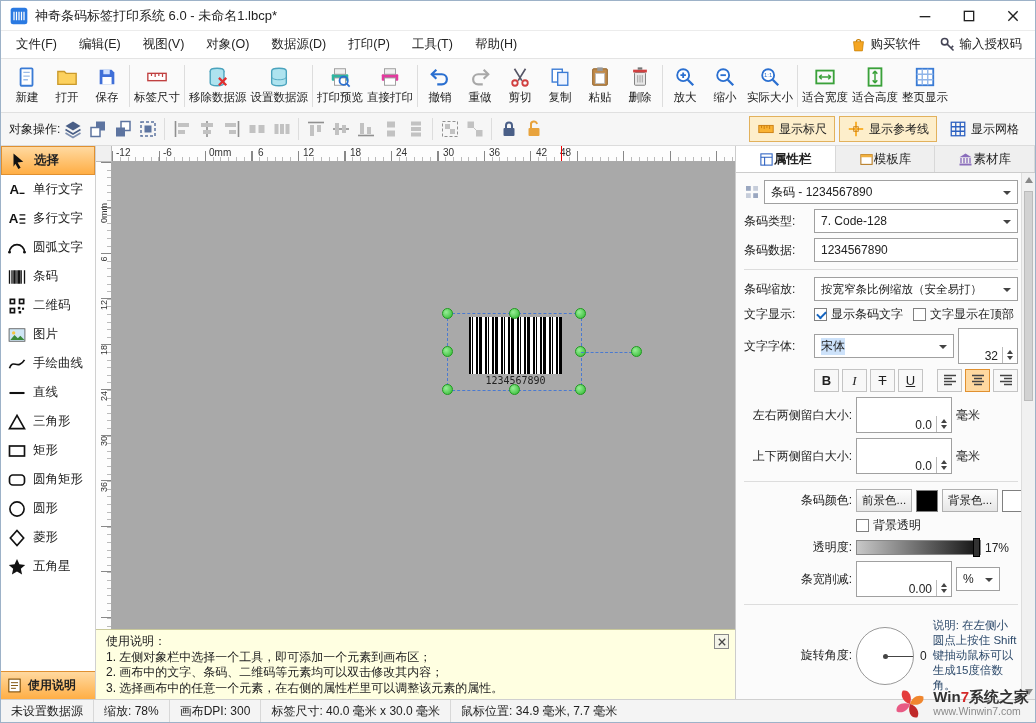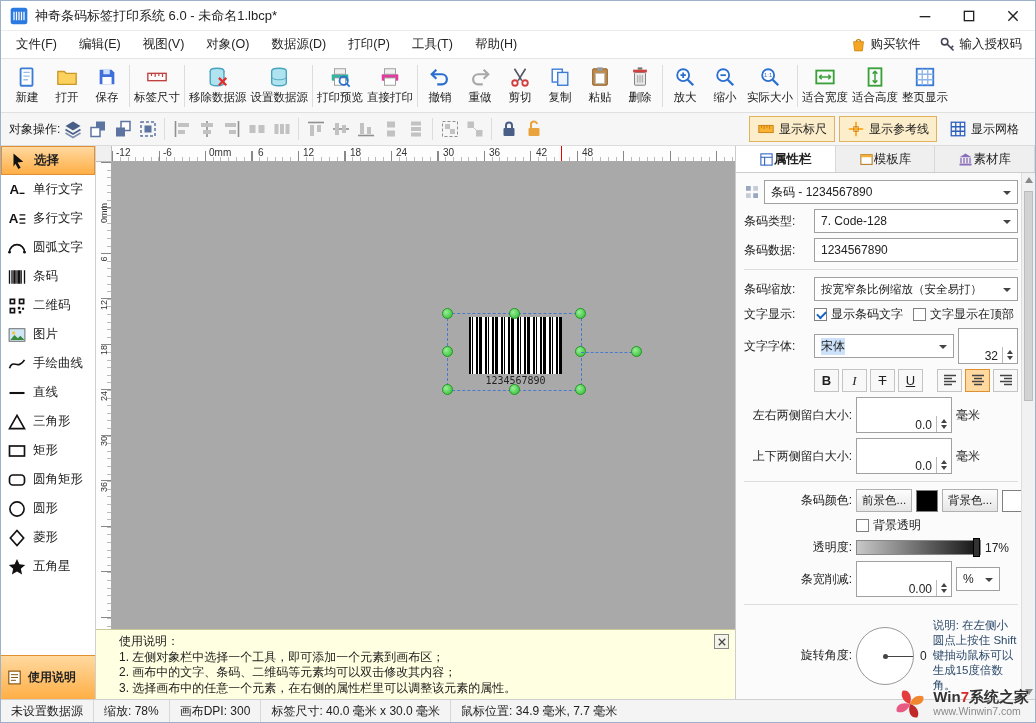--- a/index.html
+++ b/index.html
@@ -25,21 +25,21 @@
 .oi{width:25px;height:24px;display:flex;align-items:center;justify-content:center}
 .osep{width:1px;height:22px;background:#ddd;margin:0 4px;flex:0 0 1px}
 .tgl{display:flex;align-items:center;gap:4px;padding:3px 7px;border:1px solid transparent;margin-left:4px;white-space:nowrap}
 .tgl.on{background:#fdeecb;border-color:#e2b15c}
 
 .main{flex:1;display:flex;min-height:0}
 .side{width:95px;flex:0 0 95px;background:#fff;border-right:1px solid #d0d0d0;display:flex;flex-direction:column}
 .titem{height:29px;display:flex;align-items:center;gap:5px;padding:0 2px 0 5px;font-size:12.5px;white-space:nowrap}
 .titem .si{width:22px;height:22px;flex:0 0 22px;display:flex;align-items:center;justify-content:center;font-size:15px}
 .titem.on{background:linear-gradient(#ffd9a0,#ffae45);font-weight:bold;border:1px solid #e09030}
-.helpbtn{height:44px;background:linear-gradient(#ffd9a0,#ffae45);border-top:1px solid #e09030;display:flex;align-items:center;gap:5px;padding:0 5px;font-weight:bold;white-space:nowrap}
+.helpbtn{height:28px;background:linear-gradient(#ffd9a0,#ffae45);border-top:1px solid #e09030;display:flex;align-items:center;gap:5px;padding:0 5px;font-weight:bold;white-space:nowrap}
 
 .cwrap{flex:1;display:flex;flex-direction:column;min-width:0}
 .rrow{height:16px;flex:0 0 16px;display:flex}
 .corner{width:16px;flex:0 0 16px;background:#f0f0f0;border-right:1px solid #bbb;border-bottom:1px solid #bbb}
 .hruler{flex:1;position:relative;background:#fdfdfd;border-bottom:1px solid #aaa;overflow:hidden;background-image:repeating-linear-gradient(90deg,#888 0 1px,transparent 1px 46.5px),repeating-linear-gradient(90deg,#bbb 0 1px,transparent 1px 7.75px);background-size:100% 10px,100% 4px;background-position:0 100%,0 100%;background-repeat:repeat-x,repeat-x}
 .hruler .rl{position:absolute;top:1px;font-size:10px;color:#333}
 .rmark{position:absolute;top:0;bottom:0;left:449px;width:1px;background:#e00}
 .crow{flex:1;display:flex;min-height:0}
 .vruler{width:16px;flex:0 0 16px;position:relative;background:#fdfdfd;border-right:1px solid #aaa;background-image:repeating-linear-gradient(180deg,#888 0 1px,transparent 1px 45.5px),repeating-linear-gradient(180deg,#bbb 0 1px,transparent 1px 7.6px);background-size:10px 100%,4px 100%;background-position:100% 0,100% 0;background-repeat:repeat-y,repeat-y}
 .vruler .rl{position:absolute;left:-4px;width:24px;text-align:center;font-size:9px;color:#333;transform:rotate(-90deg)}
@@ -47,21 +47,21 @@
 .lbl{position:absolute;left:120px;top:89px;width:370px;height:345px;background:#fff;box-shadow:2px 3px 7px rgba(0,0,0,.35)}
 .lt{position:absolute;top:12px;left:0;right:0;text-align:center;font-size:26px;font-family:"DejaVu Serif","Liberation Serif",serif}
 .ll{position:absolute;left:25px;font-size:15px;font-family:"DejaVu Serif","Liberation Serif",serif;white-space:nowrap}
 .bars{position:absolute;left:357px;top:155px;width:93px;height:57px;background:repeating-linear-gradient(90deg,#000 0 2px,#fff 2px 3px,#000 3px 4px,#fff 4px 7px,#000 7px 9px,#fff 9px 10px,#000 10px 13px,#fff 13px 16px)}
 .btext{position:absolute;left:357px;top:213px;width:93px;text-align:center;font-size:10px;font-family:"DejaVu Sans Mono","Liberation Mono",monospace}
 .selbox{position:absolute;left:335px;top:151px;width:135px;height:78px;border:1px dashed #4a7ad0}
 .hdl{position:absolute;width:11px;height:11px;border-radius:50%;background:radial-gradient(circle at 35% 35%,#97ee97,#2eb82e);border:1px solid #1f9a1f;transform:translate(-6px,-6px)}
 .rline{position:absolute;left:100%;top:50%;width:56px;height:0;border-top:1px dashed #4a7ad0}
 .rhdl{left:calc(100% + 56px);top:50%}
 
-.hbox{height:70px;flex:0 0 70px;background:#ffffe1;border-top:1px solid #c8c89a;position:relative;padding:4px 23px;font-size:12px;line-height:15.5px}
+.hbox{height:70px;flex:0 0 70px;background:#ffffe1;border-top:1px solid #c8c89a;position:relative;padding:4px 10px;font-size:12px;line-height:15.5px}
 .hclose{position:absolute;top:4px;right:6px;width:15px;height:15px;border:1px solid #888;background:#f4f4e8;display:flex;align-items:center;justify-content:center}
 
 .rpanel{width:300px;flex:0 0 300px;background:#fbfbfb;border-left:1px solid #ccc;display:flex;flex-direction:column;position:relative}
 .ptabs{height:27px;flex:0 0 27px;display:flex;background:#efefef;border-bottom:1px solid #ccc}
 .ptab{flex:1;display:flex;align-items:center;justify-content:center;font-size:12.5px;border-right:1px solid #d8d8d8;white-space:nowrap}
 .ptab.on{background:#fff;font-weight:bold}
 .pbody{flex:1;padding:7px 17px 6px 8px;display:flex;flex-direction:column;gap:5px;position:relative;min-height:0}
 .prow{display:flex;align-items:center;gap:4px}
 .plabl{width:66px;flex:0 0 66px;white-space:nowrap}
 .plabr{width:108px;flex:0 0 108px;text-align:right;white-space:nowrap}
@@ -665,21 +665,21 @@
           <span class="rl" style="left:4px">-12</span>
           <span class="rl" style="left:51px">-6</span>
           <span class="rl" style="left:97px">0mm</span>
           <span class="rl" style="left:146px">6</span>
           <span class="rl" style="left:191px">12</span>
           <span class="rl" style="left:238px">18</span>
           <span class="rl" style="left:284px">24</span>
           <span class="rl" style="left:331px">30</span>
           <span class="rl" style="left:377px">36</span>
           <span class="rl" style="left:424px">42</span>
-          <span class="rl" style="left:470px">48</span>
+          <span class="rl" style="left:448px">48</span>
           <span class="rmark"></span>
         </div>
       </div>
       <div class="crow">
         <div class="vruler">
           <span class="rl" style="top:46px">0mm</span>
           <span class="rl" style="top:92px">6</span>
           <span class="rl" style="top:138px">12</span>
           <span class="rl" style="top:183px">18</span>
           <span class="rl" style="top:229px">24</span>

